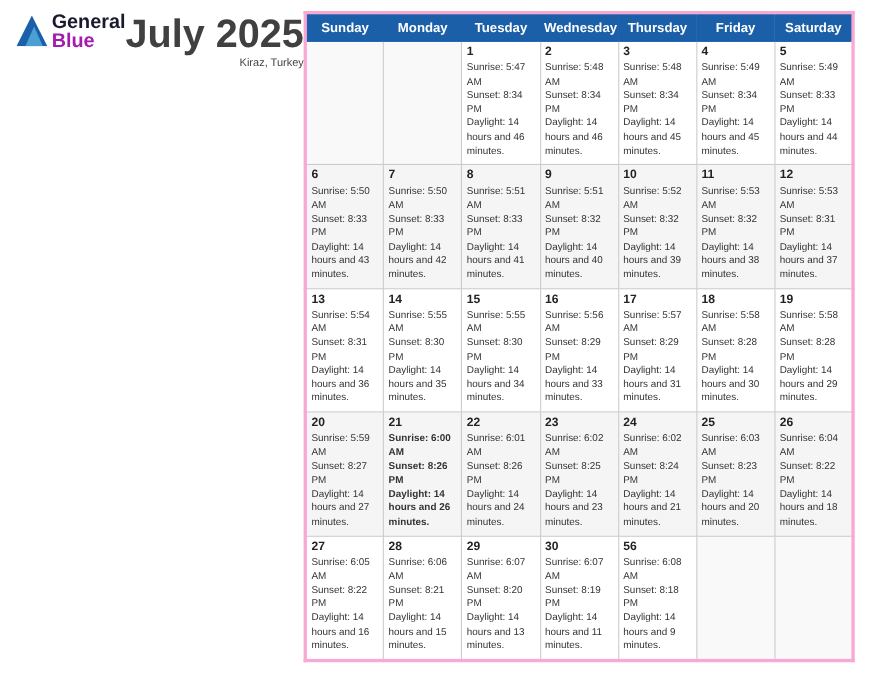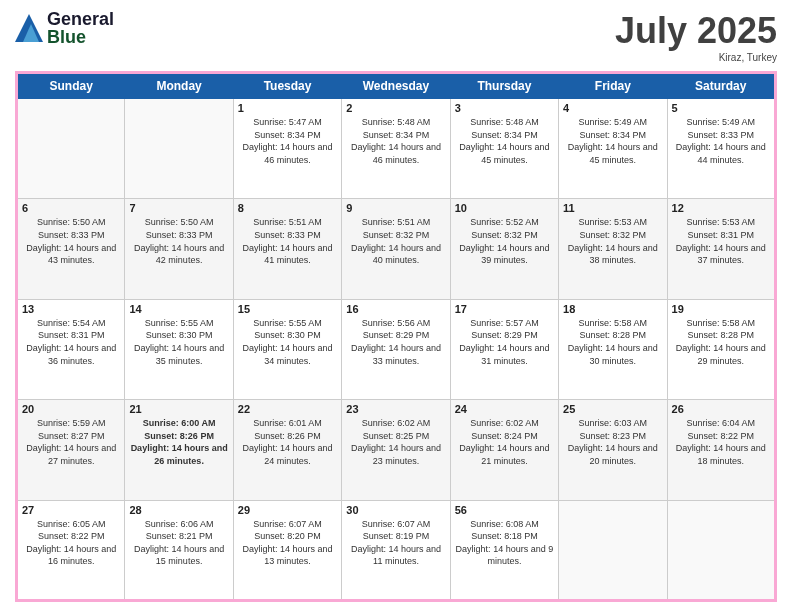--- a/index.html
+++ b/index.html
@@ -8,42 +8,41 @@
       height: 612px;
       font-family: Arial, sans-serif;
       background: #fff;
       overflow: hidden;
     }
     .page {
       width: 792px;
       height: 612px;
       padding: 10px 15px;
       display: flex;
-      flex-direction: column;
     }
     .header {
       display: flex;
       justify-content: space-between;
       align-items: flex-start;
       margin-bottom: 8px;
     }
     .logo {
       display: flex;
       align-items: center;
     }
     .logo-text {
       display: flex;
       flex-direction: column;
       font-size: 18px;
       font-weight: bold;
       color: #1a1a2e;
       line-height: 1;
     }
     .logo-text .general { color: #1a1a2e; }
-    .logo-text .blue { color: #14532d; }
+    .logo-text .blue { color: #a21caf; }
     .logo-icon {
       width: 28px;
       height: 28px;
       margin-right: 4px;
       position: relative;
     }
     .title-block {
       text-align: right;
     }
     .month-title {
@@ -86,21 +85,20 @@
     .day-num {
       font-size: 11px;
       font-weight: bold;
       display: block;
       margin-bottom: 2px;
     }
     .day-info {
       font-size: 9px;
       line-height: 1.4;
       color: #333;
-      text-align: center;
     }
     tr.week-row td {
       background: #fff;
     }
     tr.week-row:nth-child(even) td {
       background: #f5f5f5;
     }
   </style>
 </head>
 <body>

